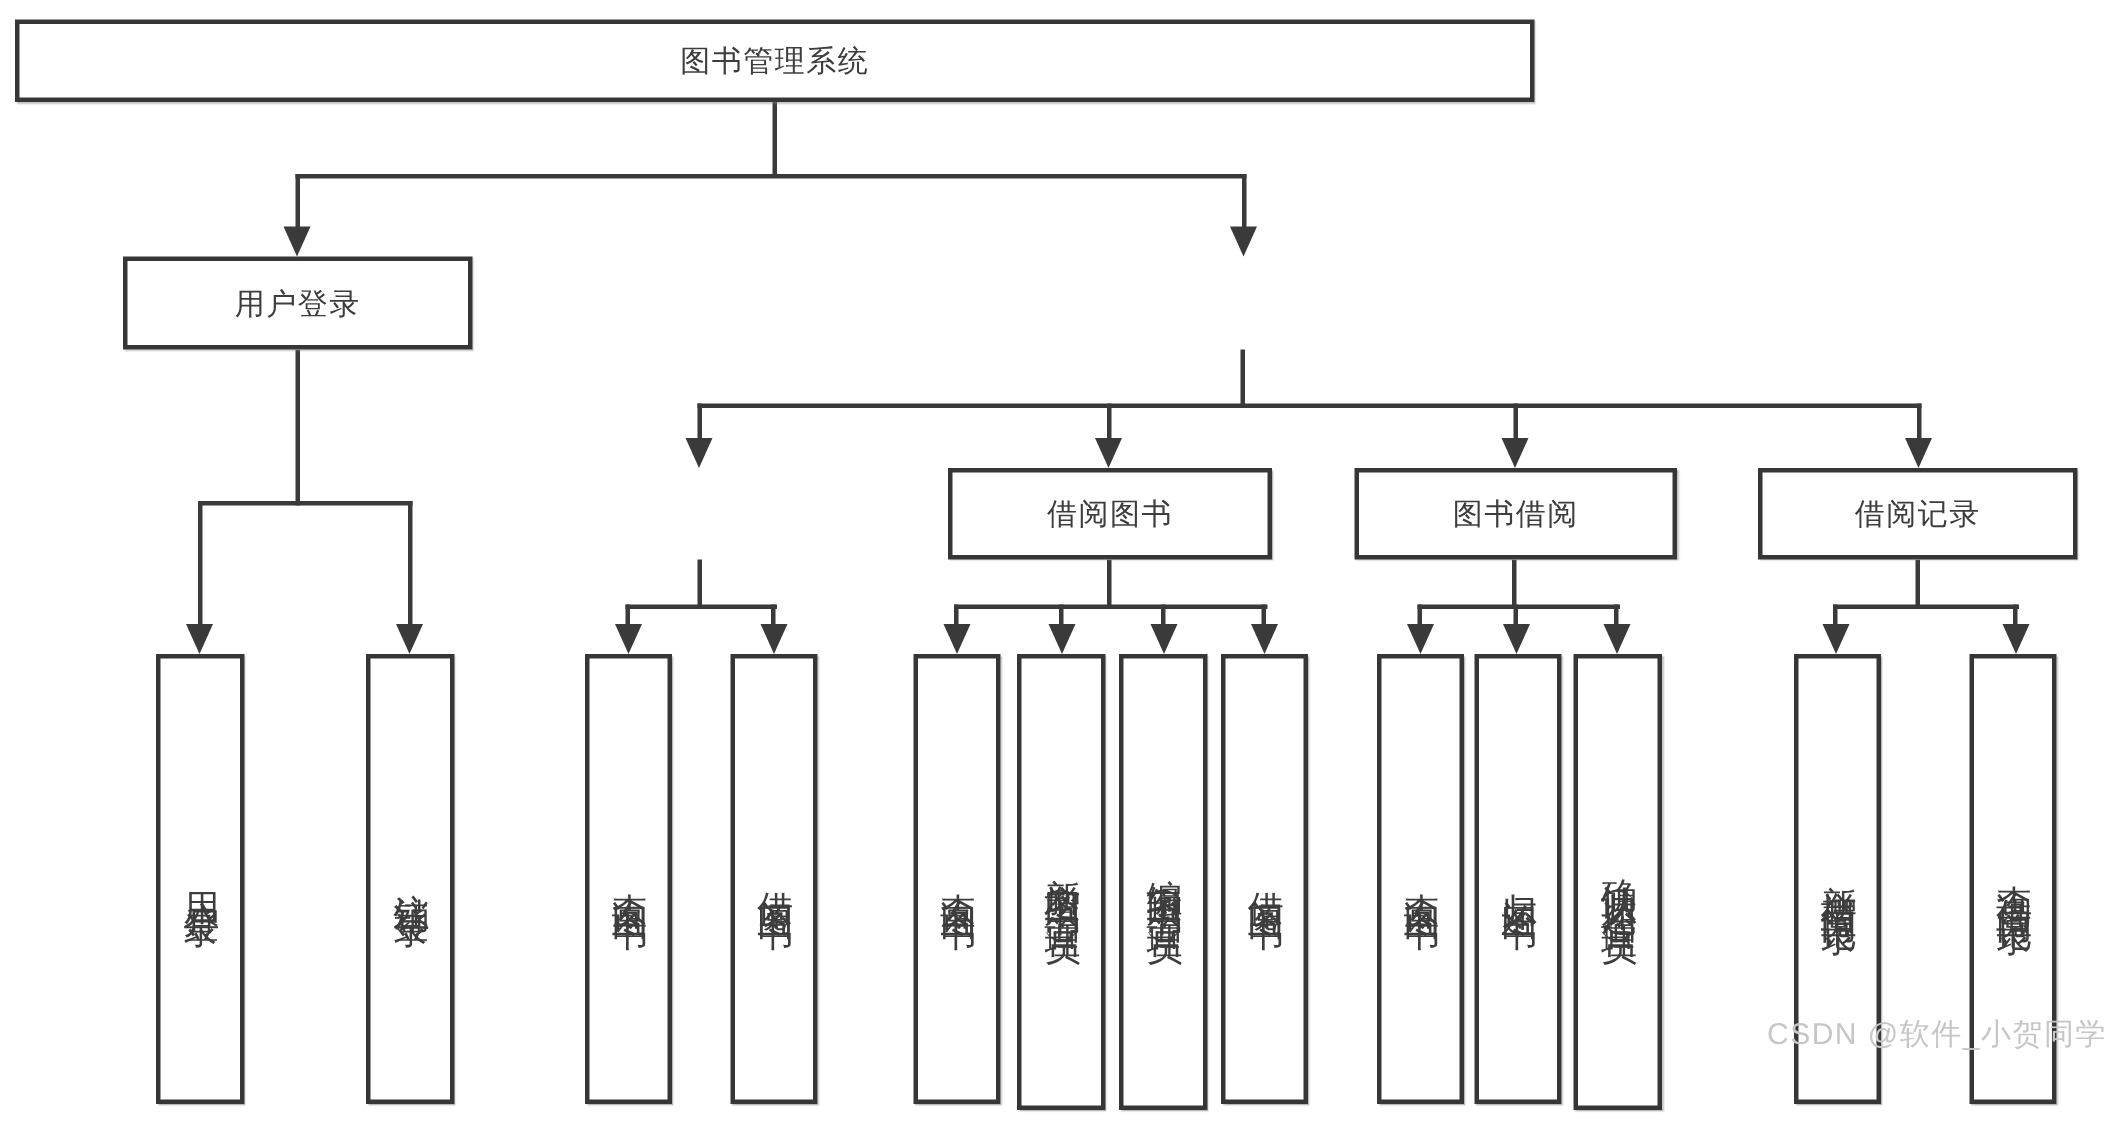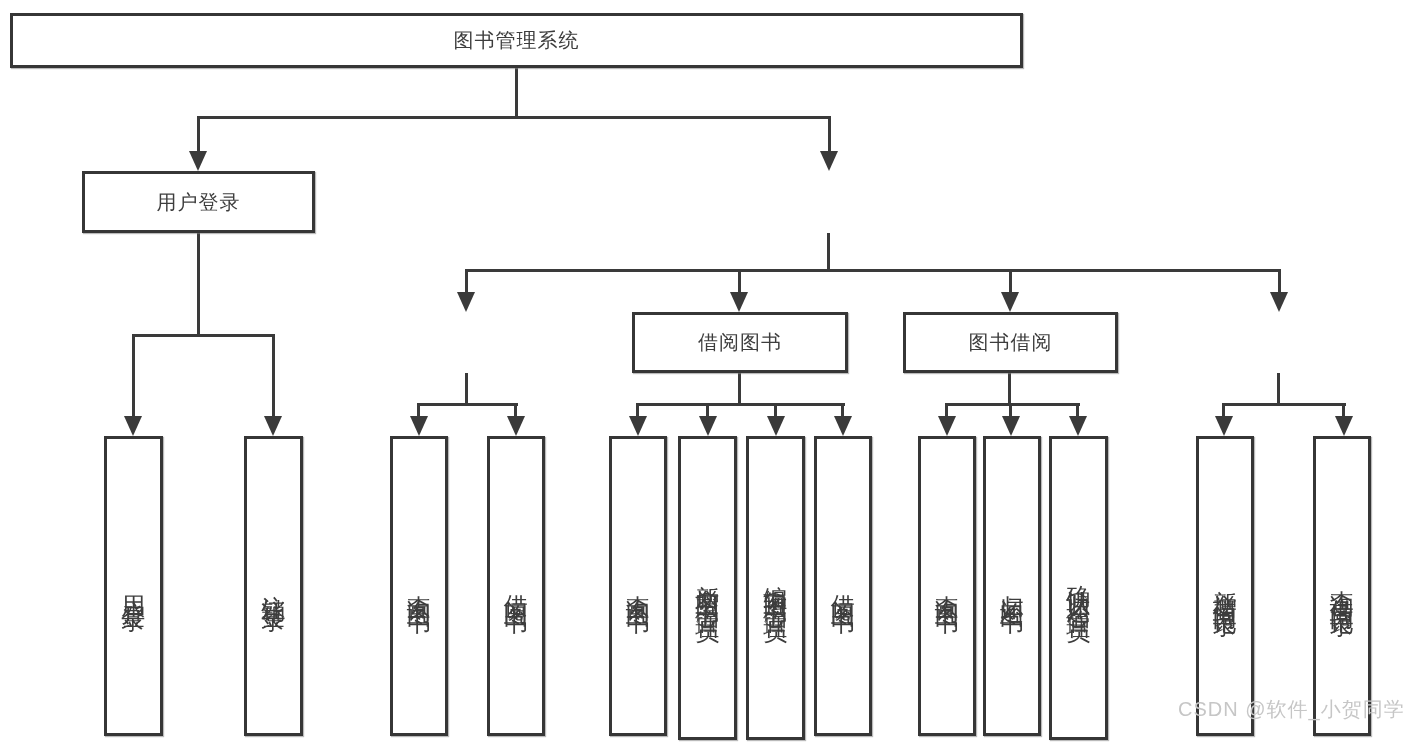--- a/index.html
+++ b/index.html
@@ -40,21 +40,21 @@
   .hline{height:3px;}
   .arrow{
     position:absolute;z-index:1;
     width:0;height:0;
     border-left:9px solid transparent;
     border-right:9px solid transparent;
     border-top:20px solid var(--line);
   }
   .watermark{
     position:absolute;
-    left:1178px;top:696px;
+    left:1178px;top:676px;
     font-size:20px;
     color:var(--watermark);
     z-index:5;
     white-space:nowrap;
     letter-spacing:1px;
   }
 </style>
 </head>
 <body>
 
@@ -66,20 +66,23 @@
 
   <div class="box" style="left:82px;top:171px;width:233px;height:62px">
     <span class="hlabel">用户登录</span>
   </div>
 
   <div class="box" style="left:632px;top:312px;width:216px;height:61px">
     <span class="hlabel">借阅图书</span>
   </div>
   <div class="box" style="left:903px;top:312px;width:215px;height:61px">
     <span class="hlabel">图书借阅</span>
+  </div>
+  <div class="box" style="left:1172px;top:312px;width:213px;height:61px">
+    <span class="hlabel">借阅记录</span>
   </div>
 
   <div class="box leaf" style="left:104px;top:436px;width:59px;height:300px">
     <span class="vlabel">用户登录</span>
   </div>
   <div class="box leaf" style="left:244px;top:436px;width:59px;height:300px">
     <span class="vlabel">注销登录</span>
   </div>
 
   <div class="box leaf" style="left:390px;top:436px;width:58px;height:300px">

